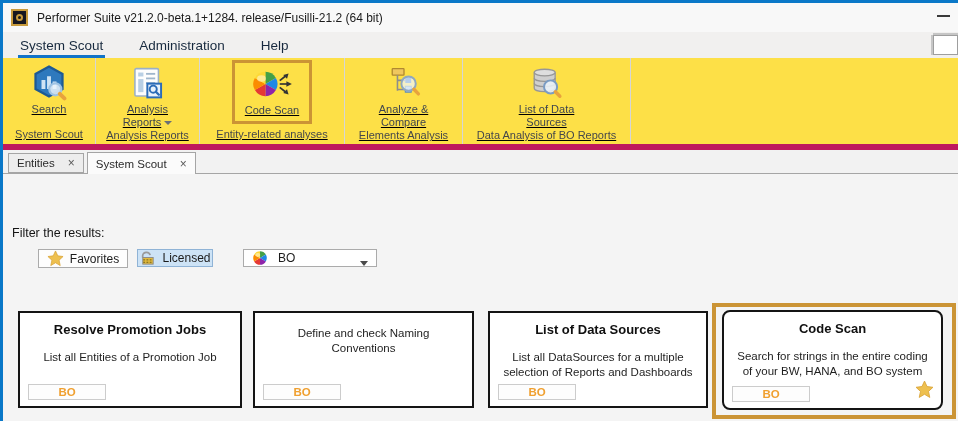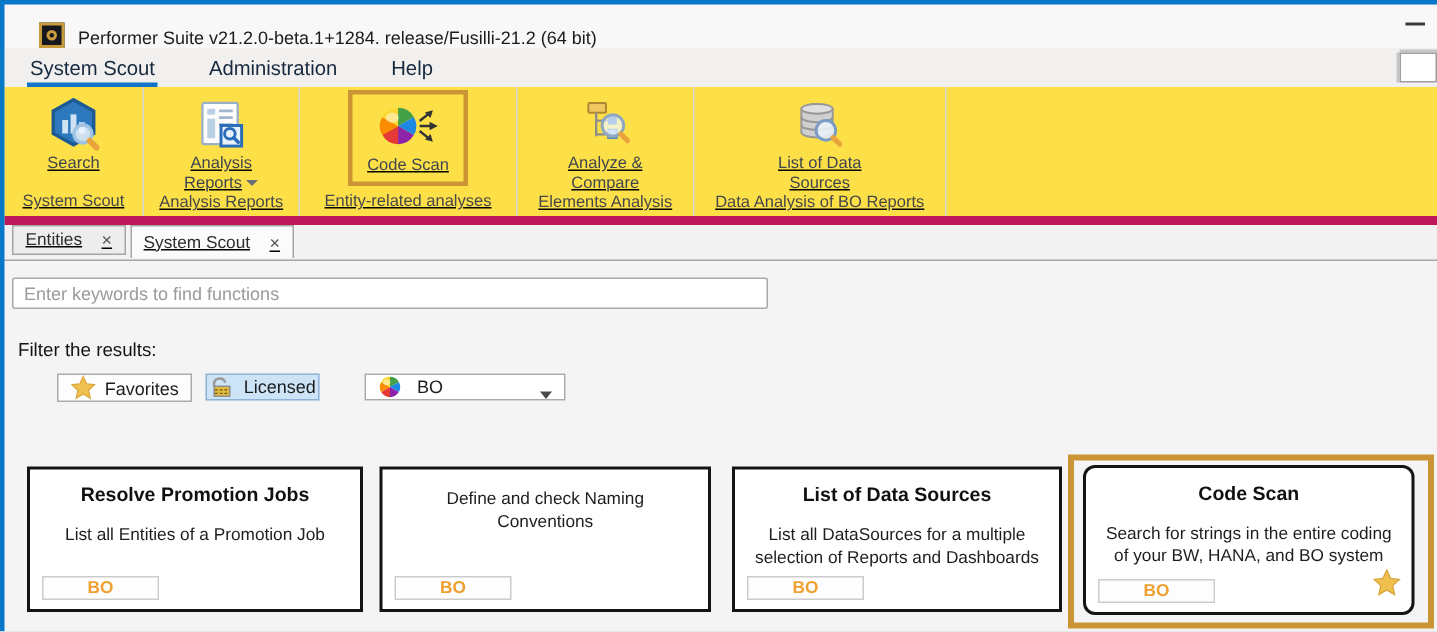--- a/index.html
+++ b/index.html
@@ -6,21 +6,21 @@
   *{box-sizing:border-box;}
   .app{
     position:relative;width:958px;height:421px;overflow:hidden;
     font-family:"Liberation Sans","DejaVu Sans",sans-serif;
     background:#f4f4f4;
   }
   .edge-top{position:absolute;left:0;top:0;width:958px;height:3px;background:#0a78c8;z-index:50;}
   .edge-left{position:absolute;left:0;top:0;width:3px;height:421px;background:#0a78c8;z-index:50;}
 
   
-  .titlebar{position:absolute;left:3px;top:3px;width:955px;height:29px;background:#f8f8f8;display:flex;align-items:flex-end;padding-left:23px;}
+  .titlebar{position:absolute;left:3px;top:3px;width:955px;height:29px;background:#f8f8f8;display:flex;align-items:center;padding-left:8px;}
   .app-icon{width:17px;height:17px;background:#16161f;border:2px solid #c79a3c;display:flex;align-items:center;justify-content:center;flex:0 0 auto;}
   .app-icon .ring{width:7px;height:7px;border:2px solid #c79a3c;border-radius:50%;}
   .title-text{margin-left:9px;font-size:12px;color:#1b1b1b;white-space:nowrap;}
   .min-btn{position:absolute;right:8px;top:12px;width:13px;height:2px;background:#3a3a3a;}
 
   
   .menubar{position:absolute;left:3px;top:32px;width:955px;height:26px;background:#f1f0ef;display:flex;align-items:stretch;padding-left:15px;}
   .menu-item{font-size:13.5px;color:#17293e;display:flex;align-items:center;padding:0 2px;margin-right:32px;border-bottom:3px solid transparent;padding-top:3px;}
   .menu-item.active{border-bottom-color:#1273c8;}
   .menu-partial-box{position:absolute;right:0;top:3px;width:25px;height:20px;background:#ffffff;border:1px solid #9e9e9e;box-shadow:-2px 0 0 #c6c6c6,0 -2px 0 #c6c6c6;}
@@ -31,21 +31,21 @@
   .rg1{width:93px;}.rg2{width:104px;justify-content:space-between;}.rg3{width:145px;}.rg4{width:118px;}.rg5{width:168px;}
   .rbtn{display:flex;flex-direction:column;align-items:center;padding-top:5px;}
   .icon-area{height:40px;display:flex;align-items:center;justify-content:center;}
   .rlabel{font-size:11px;color:#3e454e;text-align:center;line-height:1.2;}
   .rgroup-label{margin-top:auto;font-size:11px;color:#45474b;padding-bottom:4px;white-space:nowrap;}
   .highlight-box{border:3px solid #cb9435;padding:0 10px 4px;margin-top:2px;display:flex;flex-direction:column;align-items:center;}
   .highlight-box .rbtn{padding-top:1px;}
   .chev{display:inline-block;width:0;height:0;border-left:4px solid transparent;border-right:4px solid transparent;border-top:4px solid #6a6f76;margin-left:3px;vertical-align:1px;}
 
   
-  .tabstrip{position:absolute;left:3px;top:150px;width:955px;height:24px;background:#f2f2f2;border-bottom:1px solid #a5a5a5;display:flex;align-items:flex-start;padding-left:5px;text-decoration:underline;}
+  .tabstrip{position:absolute;left:3px;top:150px;width:955px;height:24px;background:#f2f2f2;border-bottom:1px solid #a5a5a5;display:flex;align-items:flex-end;padding-left:5px;}
   .tab{display:flex;align-items:center;font-size:11.5px;color:#2c2c2c;border:1px solid #a5a5a5;padding:0 8px;height:20px;background:#ededed;position:relative;}
   .tab.active{background:#fbfbfb;height:22px;border-bottom:none;margin-bottom:-1px;z-index:2;}
   .tab + .tab{margin-left:3px;}
   .tab .close{margin-left:13px;color:#5a5a5a;font-size:12px;line-height:1;}
 
   
   .content{position:absolute;left:3px;top:174px;width:955px;height:247px;background:#f4f4f4;}
   .kw-input{position:absolute;left:5px;top:11px;width:504px;height:21px;border:1px solid #a9a9a9;border-radius:2px;background:#fff;font-size:12px;padding:0 7px;color:#333;font-family:inherit;}
   .kw-input::placeholder{color:#9a9a9a;}
   .filter-heading{position:absolute;left:9px;top:52px;font-size:12.5px;color:#141414;}
@@ -209,21 +209,20 @@
       <span>Entities</span>
       <span class="close">×</span>
     </div>
     <div class="tab active">
       <span>System Scout</span>
       <span class="close">×</span>
     </div>
   </div>
 
   <div class="content">
-    <input class="kw-input" type="text" placeholder="Enter keywords to find functions" style="">
 
     <div class="filter-heading">Filter the results:</div>
 
     <div class="filter-row">
       <div class="btn btn-fav">
         <span class="ic">
           <svg width="17" height="17" viewBox="0 0 18 18">
               <polygon points="9,1 11.4,6.2 17,6.9 12.8,10.8 14,16.5 9,13.5 4,16.5 5.2,10.8 1,6.9 6.6,6.2" fill="#eec04f" stroke="#d9a338" stroke-width="0.8"></polygon>
             </svg>
         </span>

